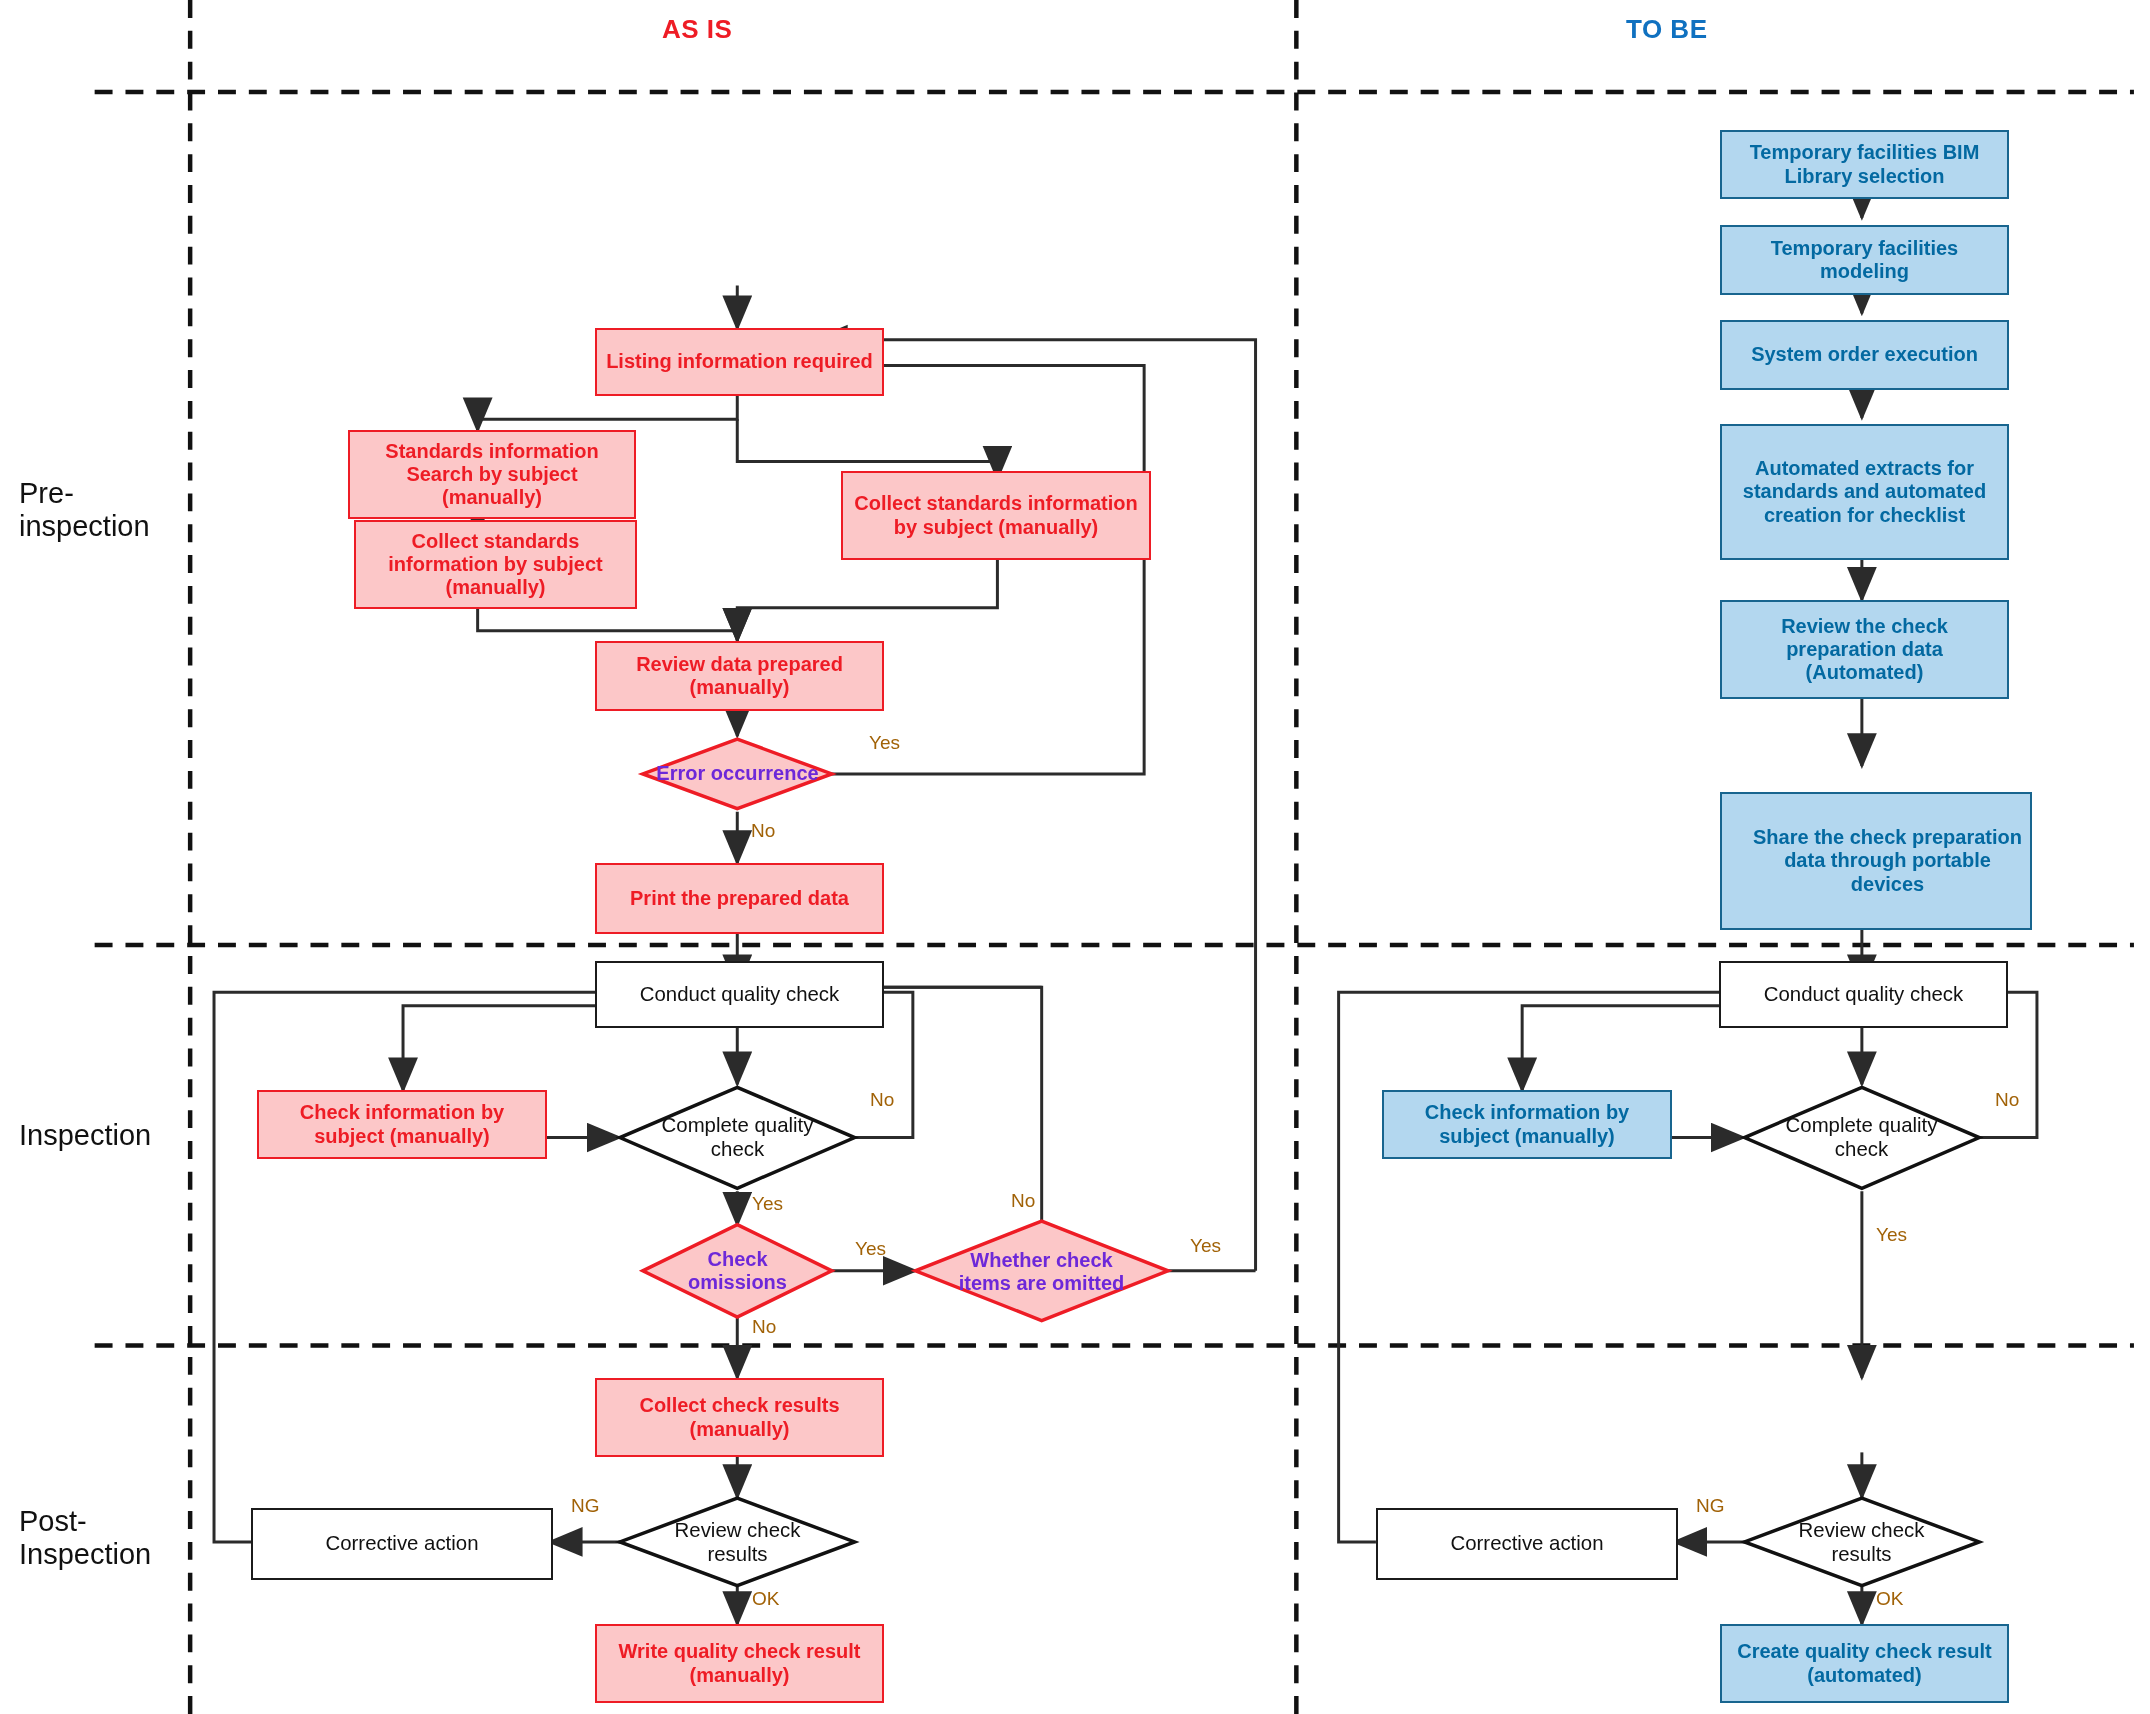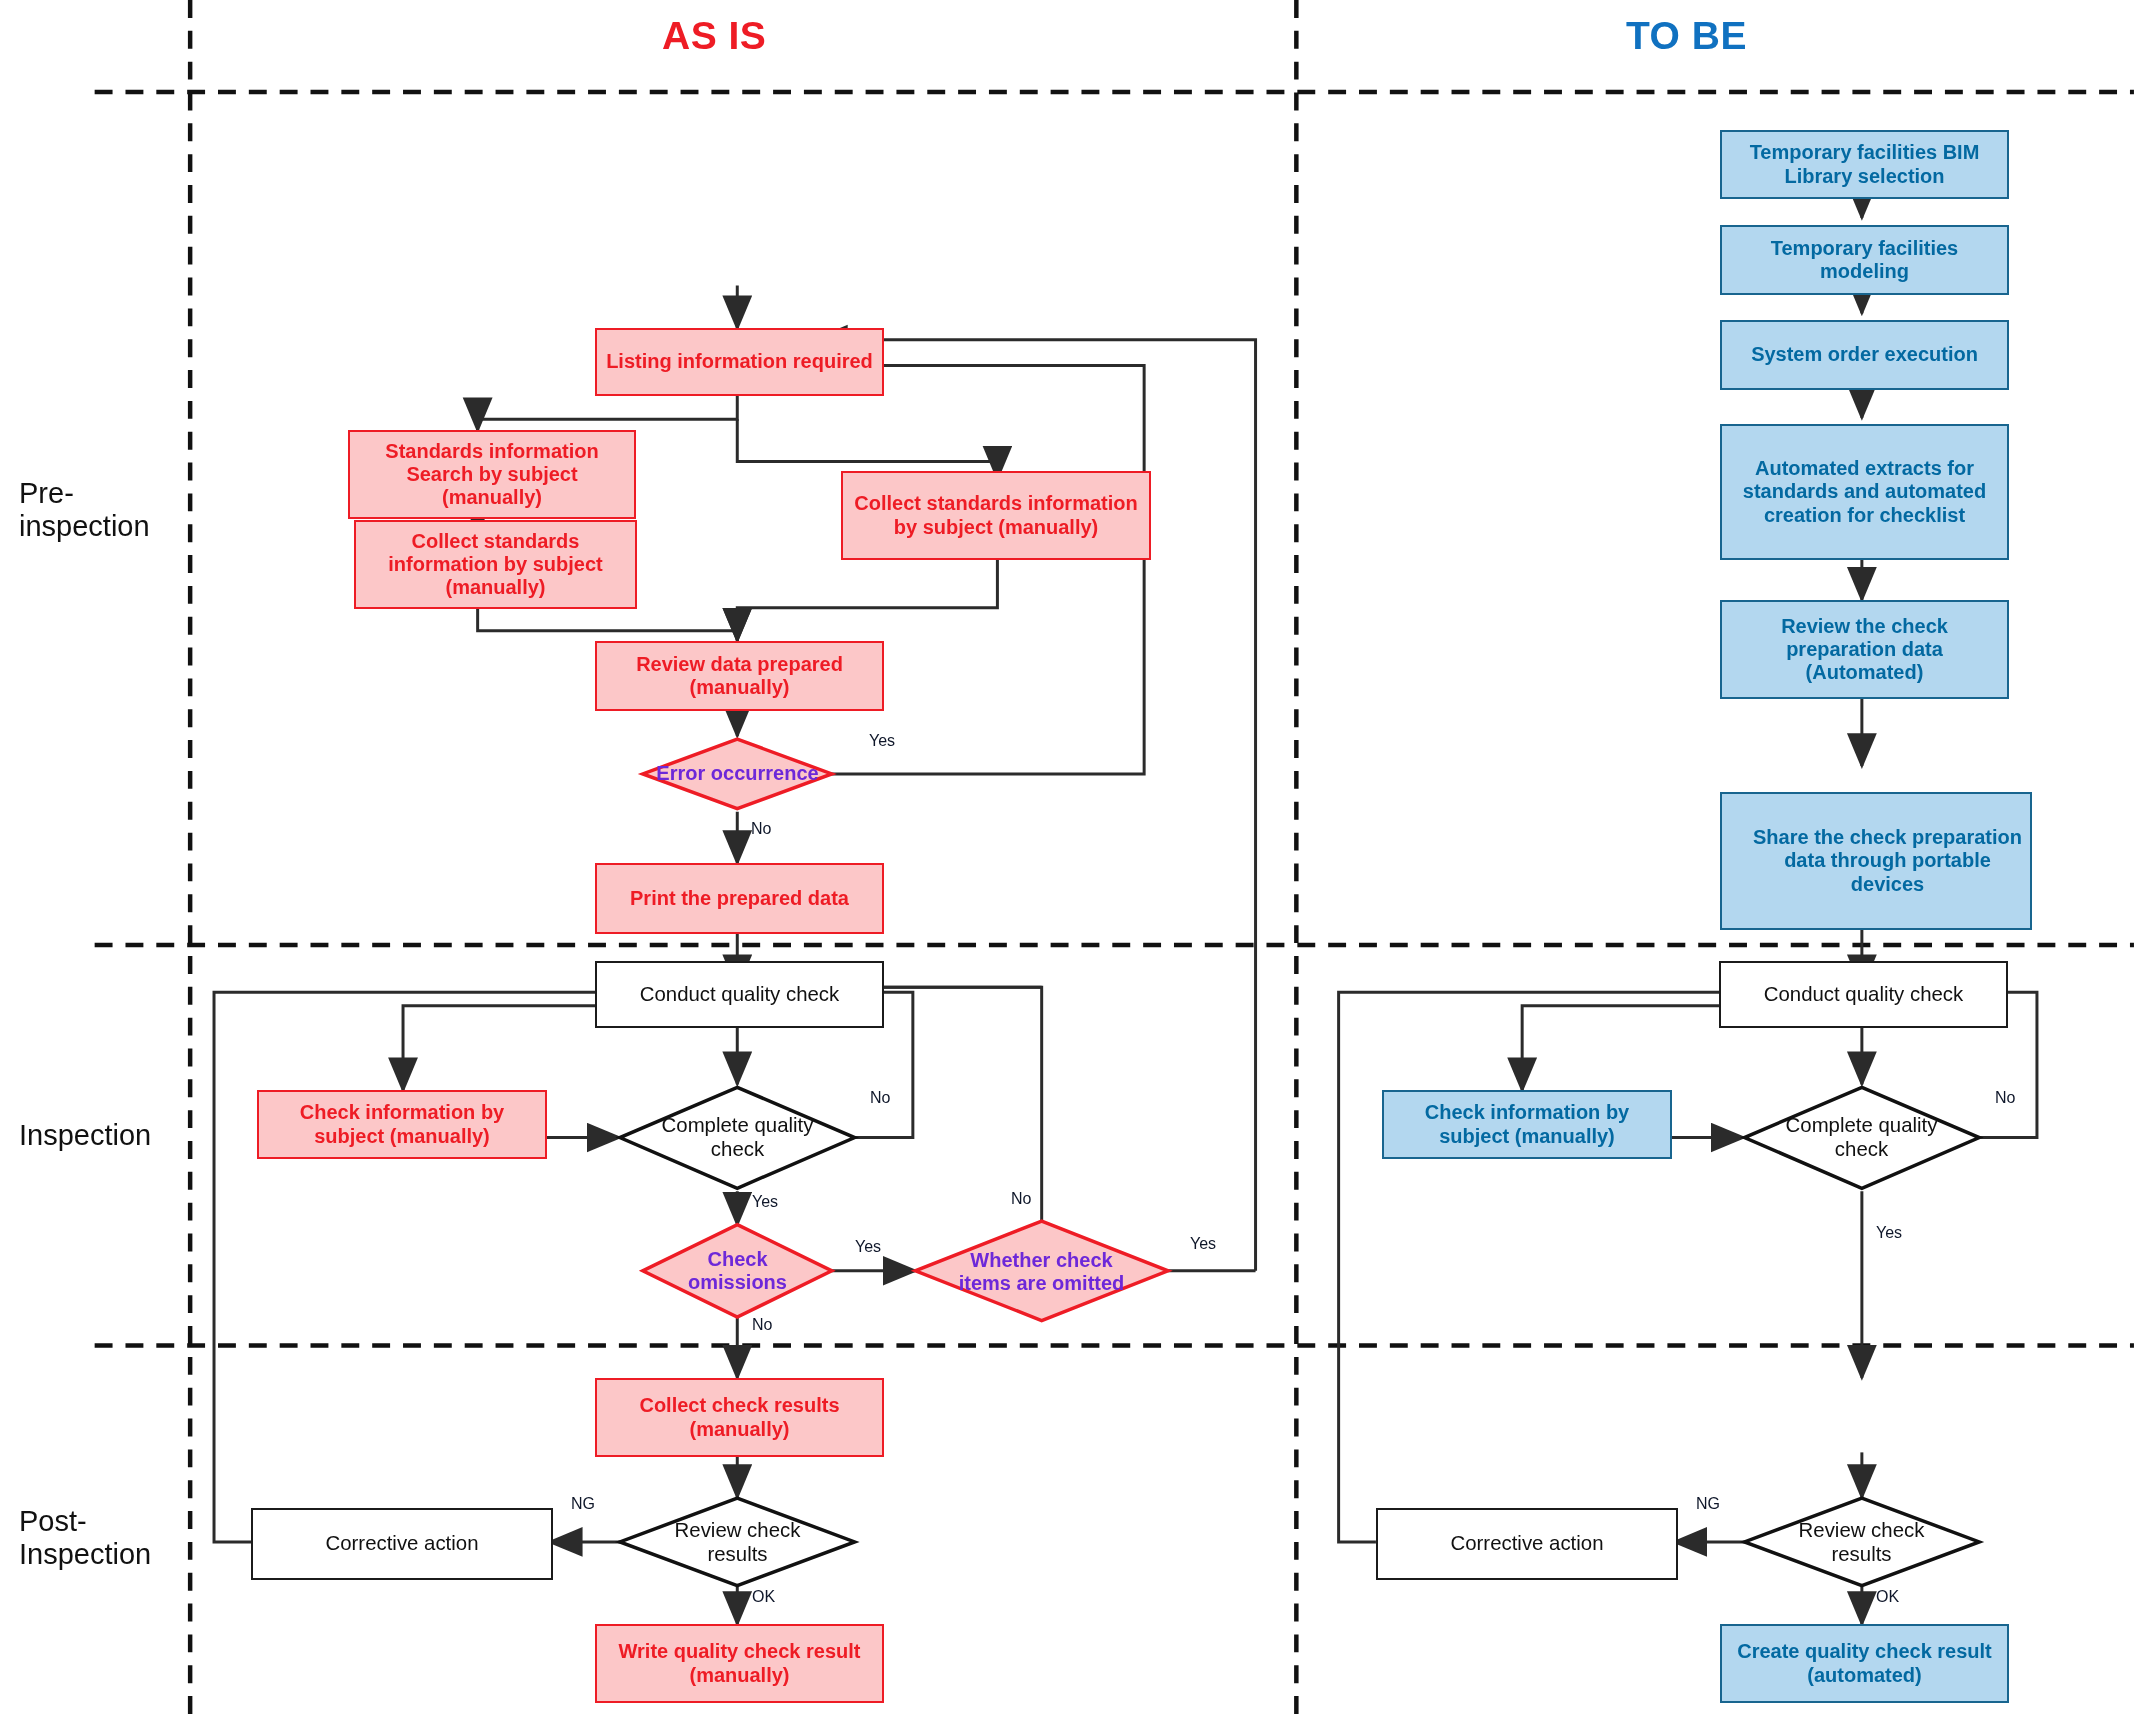--- a/index.html
+++ b/index.html
@@ -1,30 +1,30 @@
 <!DOCTYPE html>
 <html style="font-size:8px"><head>
 <meta charset="utf-8">
 <style>
   html,body{margin:0;padding:0;background:#ffffff;}
   #root{position:relative;width:2151px;height:1715px;background:#fff;
         font-family:"Liberation Sans",sans-serif;}
   svg{position:absolute;left:0;top:0;width:2151px;height:1715px;}
-  .hdr{position:absolute;font-weight:bold;font-size:39px;letter-spacing:0.5px;}
+  .hdr{position:absolute;font-weight:bold;font-size:26px;letter-spacing:0.5px;}
   .lane-label{position:absolute;font-size:29px;color:#111;line-height:1.15;}
   .nodewrap{position:absolute;display:flex;align-items:center;justify-content:center;text-align:center;}
   .nodewrap span{display:block;width:100%;padding:0 5px;box-sizing:border-box;}
   .red-box{background:#fcc7c8;border:2.5px solid #ee1c25;color:#ee1c25;font-weight:bold;font-size:20px;line-height:1.16;}
   .blue-box{background:#b3d7ef;border:2.5px solid #18658f;color:#0369a1;font-weight:bold;font-size:20px;line-height:1.16;}
   .white-box{background:#ffffff;border:2px solid #1b1b1b;color:#111;font-weight:normal;font-size:20.4px;line-height:1.16;}
   .diamond-label{position:absolute;display:flex;align-items:center;justify-content:center;text-align:center;pointer-events:none;}
   .diamond-label span{display:block;width:100%;line-height:1.16;}
   .dl-red{color:#6d28d9;font-weight:bold;font-size:20px;}
   .dl-black{color:#111;font-weight:normal;font-size:20.4px;}
-  .edge-label{position:absolute;font-size:16px;color:#0f172a;}
+  .edge-label{position:absolute;font-size:19px;color:#a16207;}
 </style>
 </head>
 <body>
 
 <div id="root">
 
   <svg viewBox="0 0 4324 3448" xmlns="http://www.w3.org/2000/svg">
     <defs>
       <marker id="ah" markerWidth="14" markerHeight="14" refX="11" refY="5" orient="auto" markerUnits="strokeWidth">
         <path d="M0,0 L12,5 L0,10 z" fill="#2b2b2b"></path>

